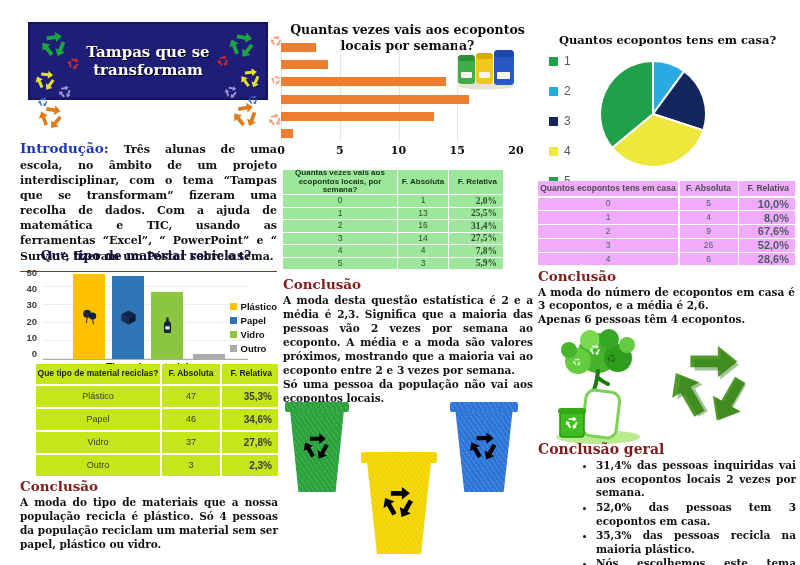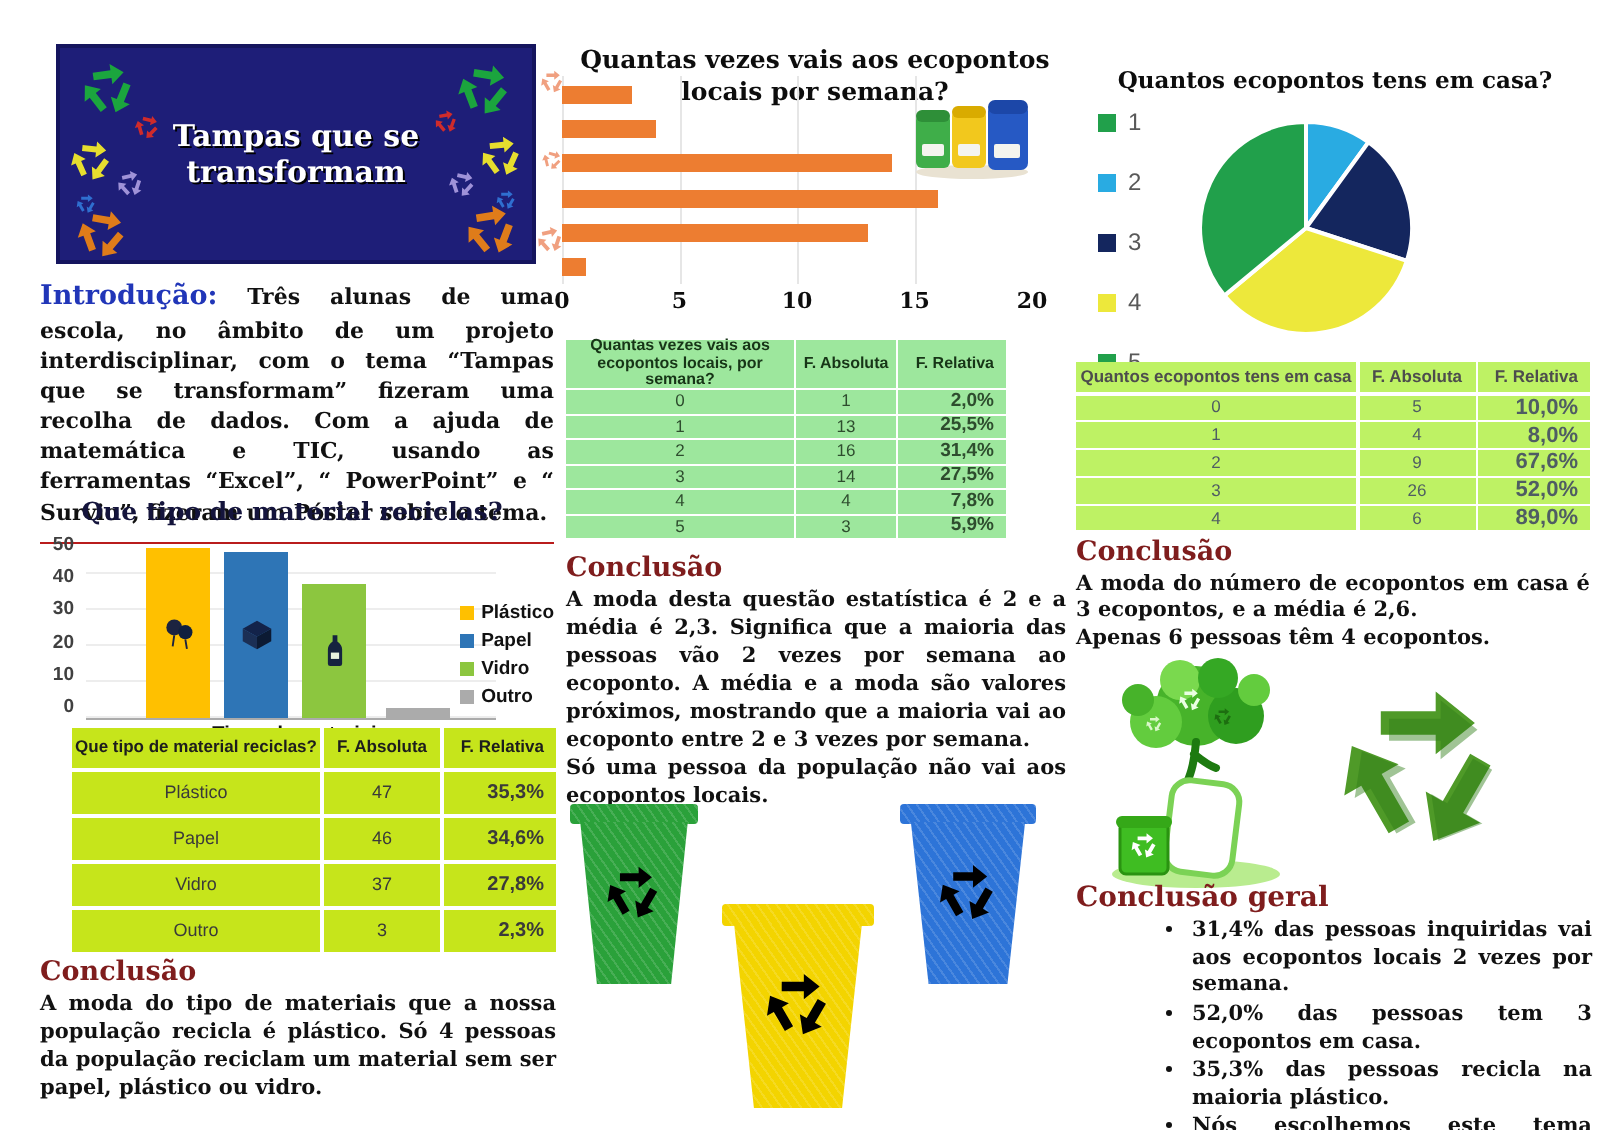--- a/index.html
+++ b/index.html
@@ -1,20 +1,20 @@
 <!DOCTYPE html>
 <html><head>
 <meta charset="utf-8">
 <style>
   html,body{margin:0;padding:0;background:#fff;}
   .poster{position:relative;width:800px;height:565px;background:#fff;overflow:hidden;
           font-family:"DejaVu Serif",serif;}
 
   
-  .title-box{position:absolute;left:28px;top:22px;width:240px;height:110px;
+  .title-box{position:absolute;left:28px;top:22px;width:240px;height:78px;
              background:#1e1e78;border:2px solid #15155e;box-sizing:border-box;}
   .poster-title{position:absolute;left:0;right:0;top:50%;transform:translateY(-50%);
                 text-align:center;color:#fff;font-weight:bold;font-size:15px;
                 text-shadow:1px 1px 0 #000;}
   .ric{position:absolute;}
   .ric use{fill:currentColor;}
 
   
   .intro{position:absolute;left:20px;top:139px;width:257px;font-size:11px;font-weight:bold;
          color:#111;text-align:justify;line-height:1.38;border-bottom:1px solid #b91c1c;
@@ -61,31 +61,31 @@
           font-family:"Liberation Sans",sans-serif;}
   .gtable>div{display:flex;align-items:center;justify-content:center;text-align:center;line-height:1.1;}
   .gtable .c2{justify-content:flex-end;padding-right:6px;box-sizing:border-box;}
   .gtable .th{font-weight:bold;color:#222;}
   .gtable .td.c2{font-weight:bold;color:#000;}
 
   #table-week{left:283px;top:170px;width:220px;grid-template-columns:1fr 50px 54px;
               grid-template-rows:24px repeat(6,11.5px);gap:1px;}
   #table-week>div{background:#9de79d;font-size:8.5px;color:#2e4d2e;}
   #table-week .th{font-size:8px;color:#173517;}
-  #table-week .td.c2{font-size:9.5px;}
+  #table-week .td.c2{font-size:9.5px;font-family:Liberation Serif, serif;}
 
   #table-material{left:36px;top:364px;width:242px;grid-template-columns:1fr 58px 56px;
                   grid-template-rows:20px repeat(4,21px);gap:2px;}
   #table-material>div{background:#c6e51b;font-size:9px;color:#3a3a3a;}
   #table-material .th{font-size:8.5px;color:#1d1d1d;}
   #table-material .td.c2{font-size:10px;}
 
   #table-home{left:538px;top:181px;width:257px;grid-template-columns:1fr 58px 56px;
               grid-template-rows:15px repeat(5,12.4px);gap:1.5px;}
-  #table-home>div{background:#bef264;font-size:8.5px;color:#4f5d63;}
+  #table-home>div{background:#f0abfc;font-size:8.5px;color:#4f5d63;}
   #table-home .th{font-size:8.5px;color:#4d4d4d;}
   #table-home .td.c2{font-size:11px;}
 
   
   .pie-title{position:absolute;left:540px;top:33px;width:255px;text-align:center;
              font-weight:bold;font-size:11.5px;color:#0d0d0d;}
   #pie-legend{position:absolute;left:549px;top:54px;display:flex;flex-direction:column;gap:16px;
               font-family:"Liberation Sans",sans-serif;font-size:12px;color:#595959;}
   .pleg-item{display:flex;align-items:center;gap:6px;}
   .pleg-item .sq{width:9px;height:9px;display:inline-block;}
@@ -393,21 +393,21 @@
       <div class="td c1">4</div>
       <div class="td c2">8,0%</div>
       <div class="td c0">2</div>
       <div class="td c1">9</div>
       <div class="td c2">67,6%</div>
       <div class="td c0">3</div>
       <div class="td c1">26</div>
       <div class="td c2">52,0%</div>
       <div class="td c0">4</div>
       <div class="td c1">6</div>
-      <div class="td c2">89,0%</div>
+      <div class="td c2">28,6%</div>
     </div>
 
   <div id="concl-home">
     <div class="chead">Conclusão</div>
     <div class="ctext">A moda do número de ecopontos em casa é 3 ecopontos, e a média é 2,6.
 Apenas 6 pessoas têm 4 ecopontos.</div>
   </div>
 
   <svg id="tree-img" viewBox="0 0 94 118">
     <ellipse cx="50" cy="110" rx="42" ry="7" fill="#b9ec8f"></ellipse>

